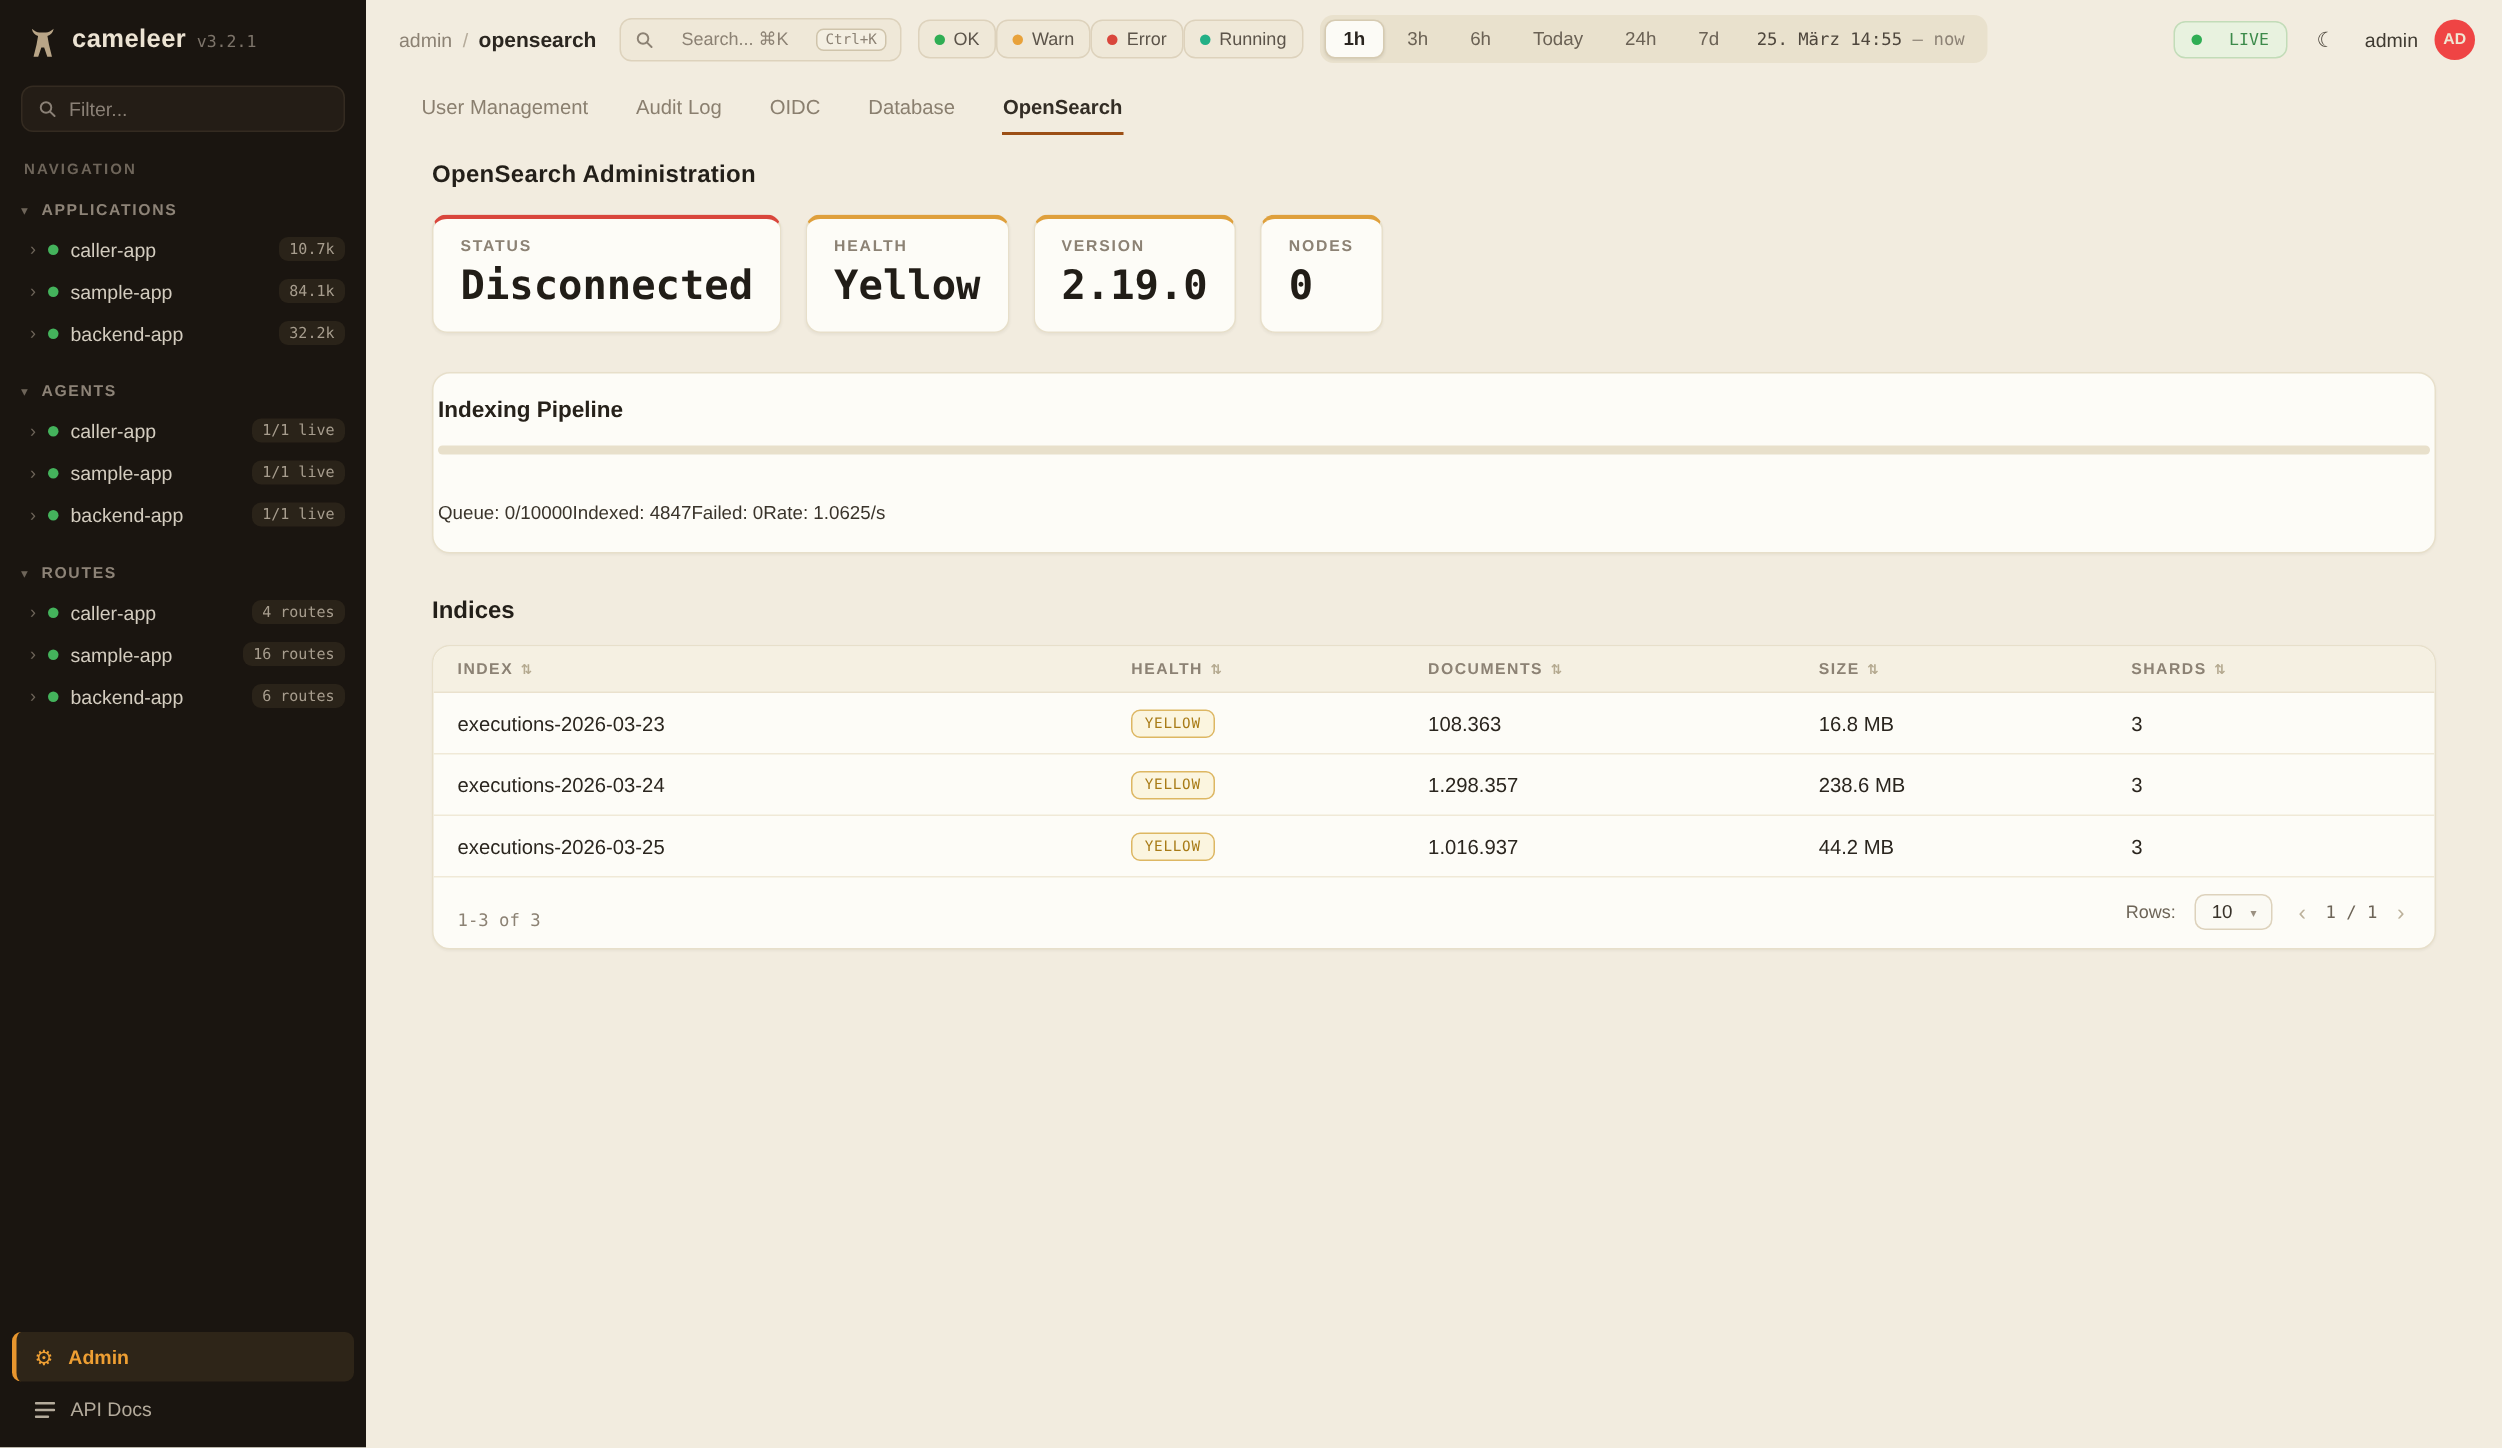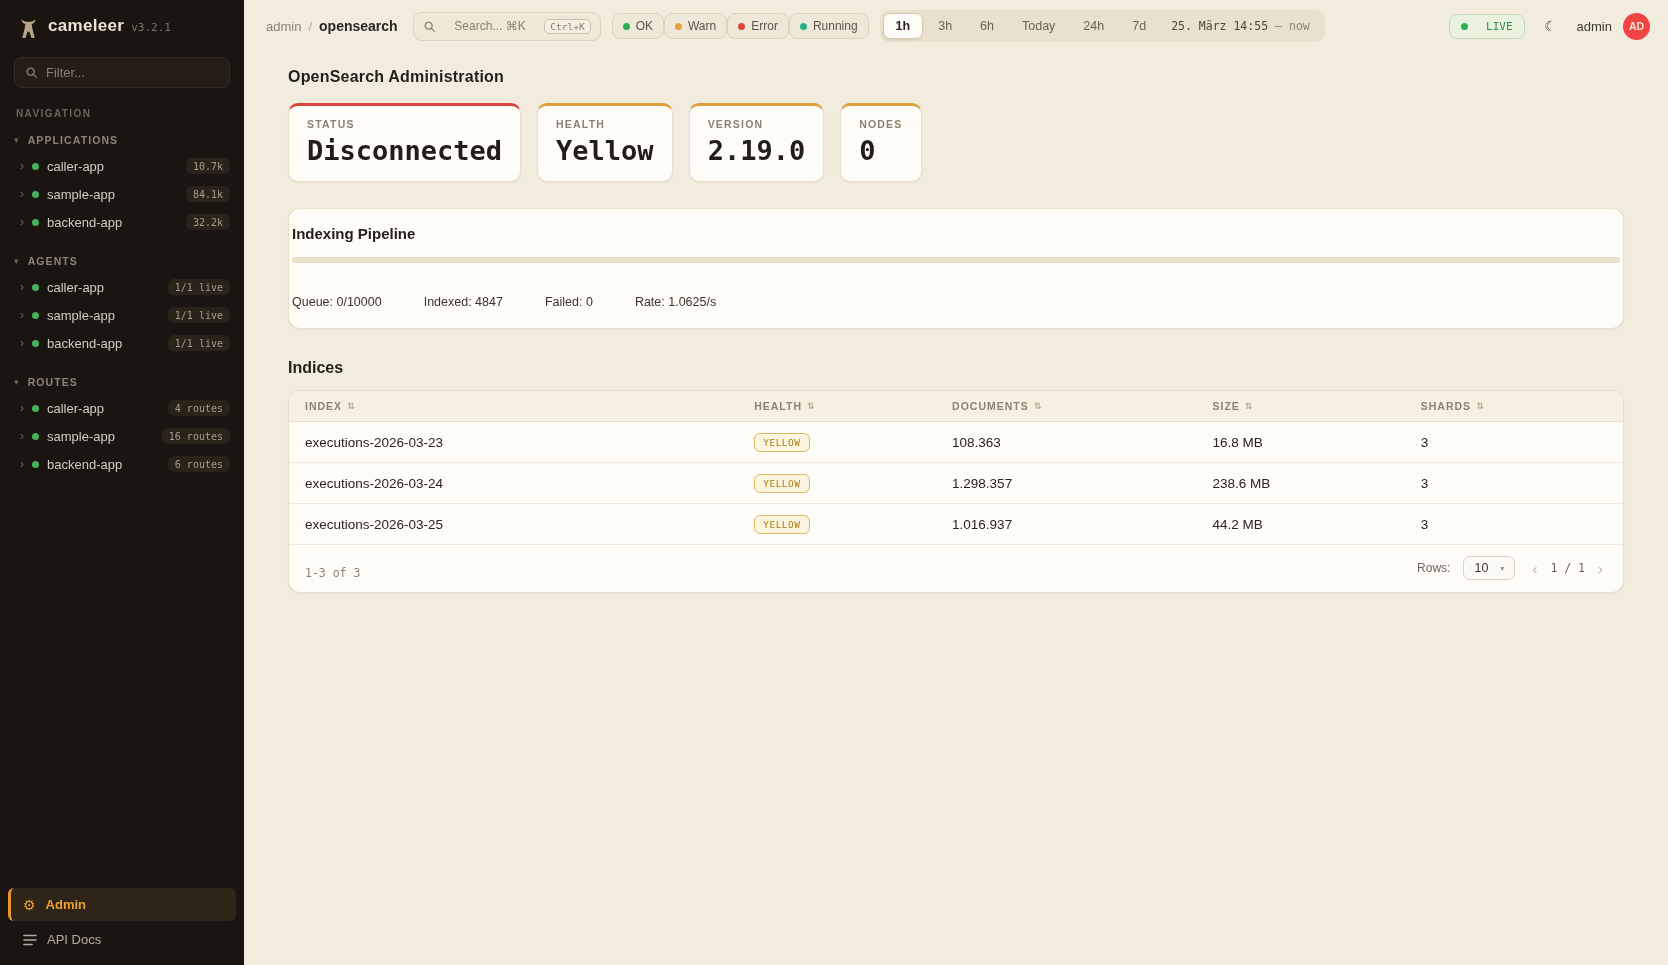--- a/index.html
+++ b/index.html
@@ -118,21 +118,21 @@
   .stat-value { margin-top:5px; font-size:27px; font-weight:700; color:#211d17; }
 
   .panel {
     background:#fdfcf7; border:1px solid #e7dfca; border-radius:12px;
     box-shadow:0 1px 2px rgba(40,30,10,.05);
   }
   .pipeline-card { margin-top:26px; padding:16px 3px 19px; }
   .pipeline-title { font-size:15px; font-weight:700; color:#26211a; }
   .progress-track { margin:15px 0 13px; height:6px; border-radius:3px; background:#e8e0cb; overflow:hidden; }
   .progress-fill { height:100%; width:0%; background:#dfa03c; border-radius:3px; }
-  .pipeline-stats { display:flex; gap:42px; font-size:12.5px; color:#3a342b;margin-top:32px; }
+  .pipeline-stats { display:flex; font-size:12.5px; color:#3a342b;margin-top:32px; }
 
   .section-title { margin-top:30px; font-size:16px; font-weight:700; color:#231f19; }
 
   .table-card { margin-top:13px; overflow:hidden; }
   .tgrid { display:grid; grid-template-columns:34.5% 15.2% 20% 16% 14.3%; align-items:center; }
   .thead { background:#f5f0e2; border-bottom:1px solid #eae1cd; padding:9px 16px; }
   .th { display:flex; align-items:center; gap:5px; font-size:10.5px; letter-spacing:1px; font-weight:700; color:#8c8274; cursor:pointer; }
   .sort-glyph { font-size:9px; color:#b4a98f; }
   .trow { padding:10px 16px; border-bottom:1px solid #f0e9d7; }
   .trow:last-of-type { border-bottom:1px solid #ece4d1; }
@@ -335,20 +335,27 @@
       <button class="theme-toggle">
         <span>☾</span>
       </button>
       <span class="topbar-user">admin</span>
       <div class="avatar">
         <span>AD</span>
       </div>
     </div>
   </header>
 
+  <nav class="tabs">
+    <div class="tab">User Management</div>
+    <div class="tab">Audit Log</div>
+    <div class="tab">OIDC</div>
+    <div class="tab">Database</div>
+    <div class="tab active">OpenSearch</div>
+  </nav>
 
   <main class="content">
     <h1 class="page-title">OpenSearch Administration</h1>
 
     <div class="stat-row">
       <div class="stat-card" style="border-top-color: rgb(217, 70, 60);">
         <div class="stat-label">STATUS</div>
         <div class="stat-value mono">Disconnected</div>
       </div>
       <div class="stat-card" style="border-top-color: rgb(223, 160, 60);">

